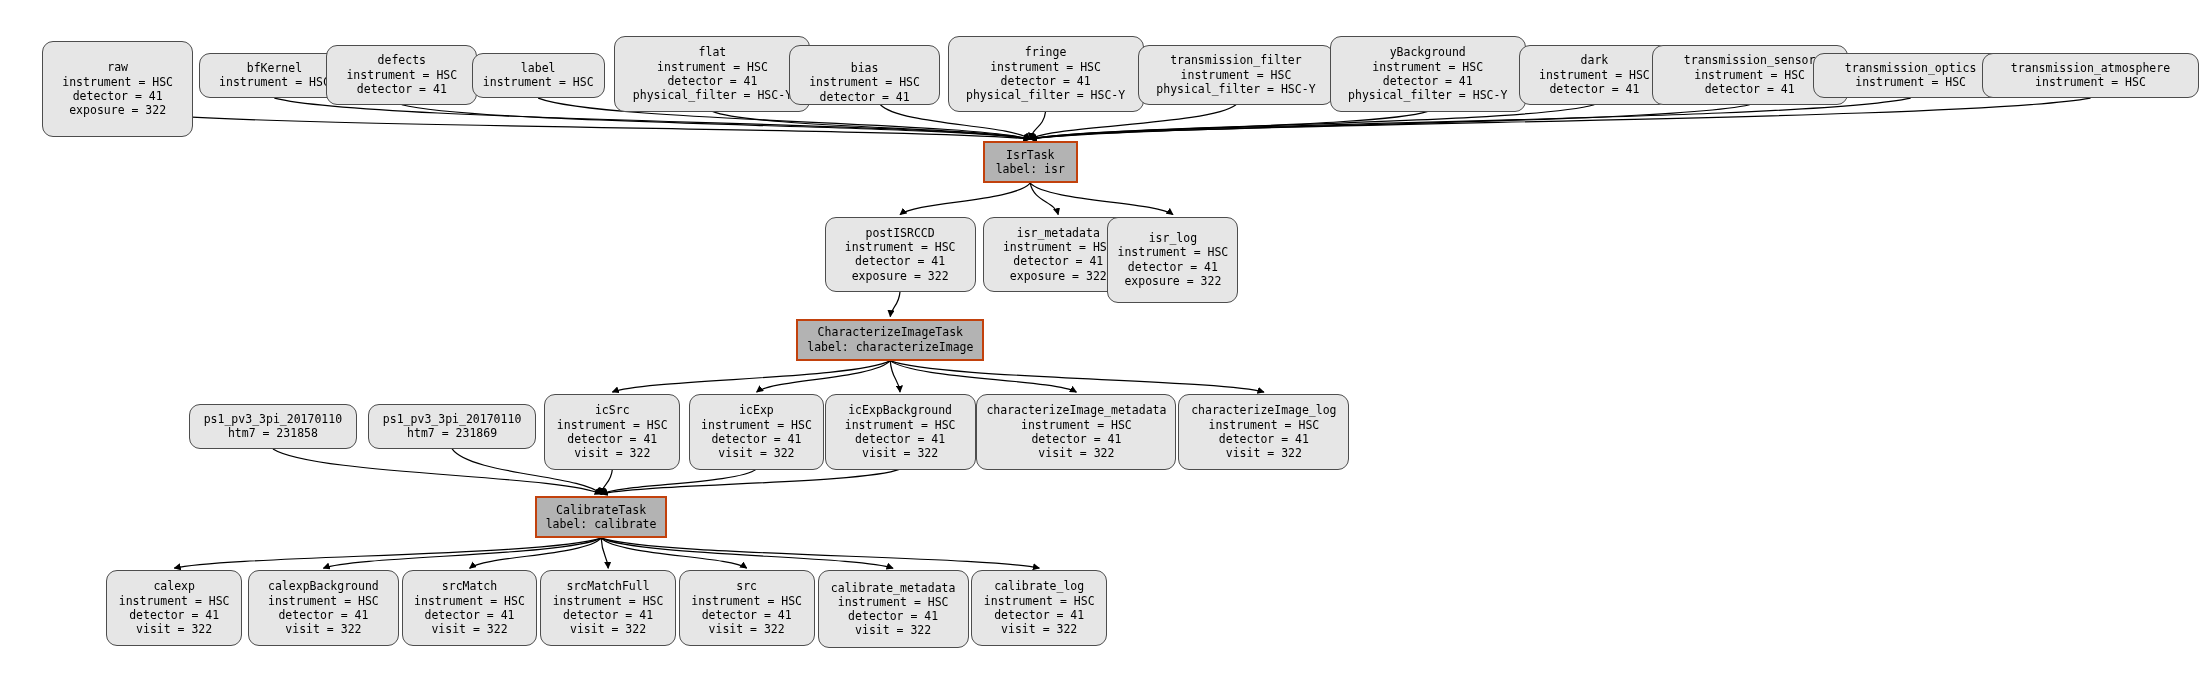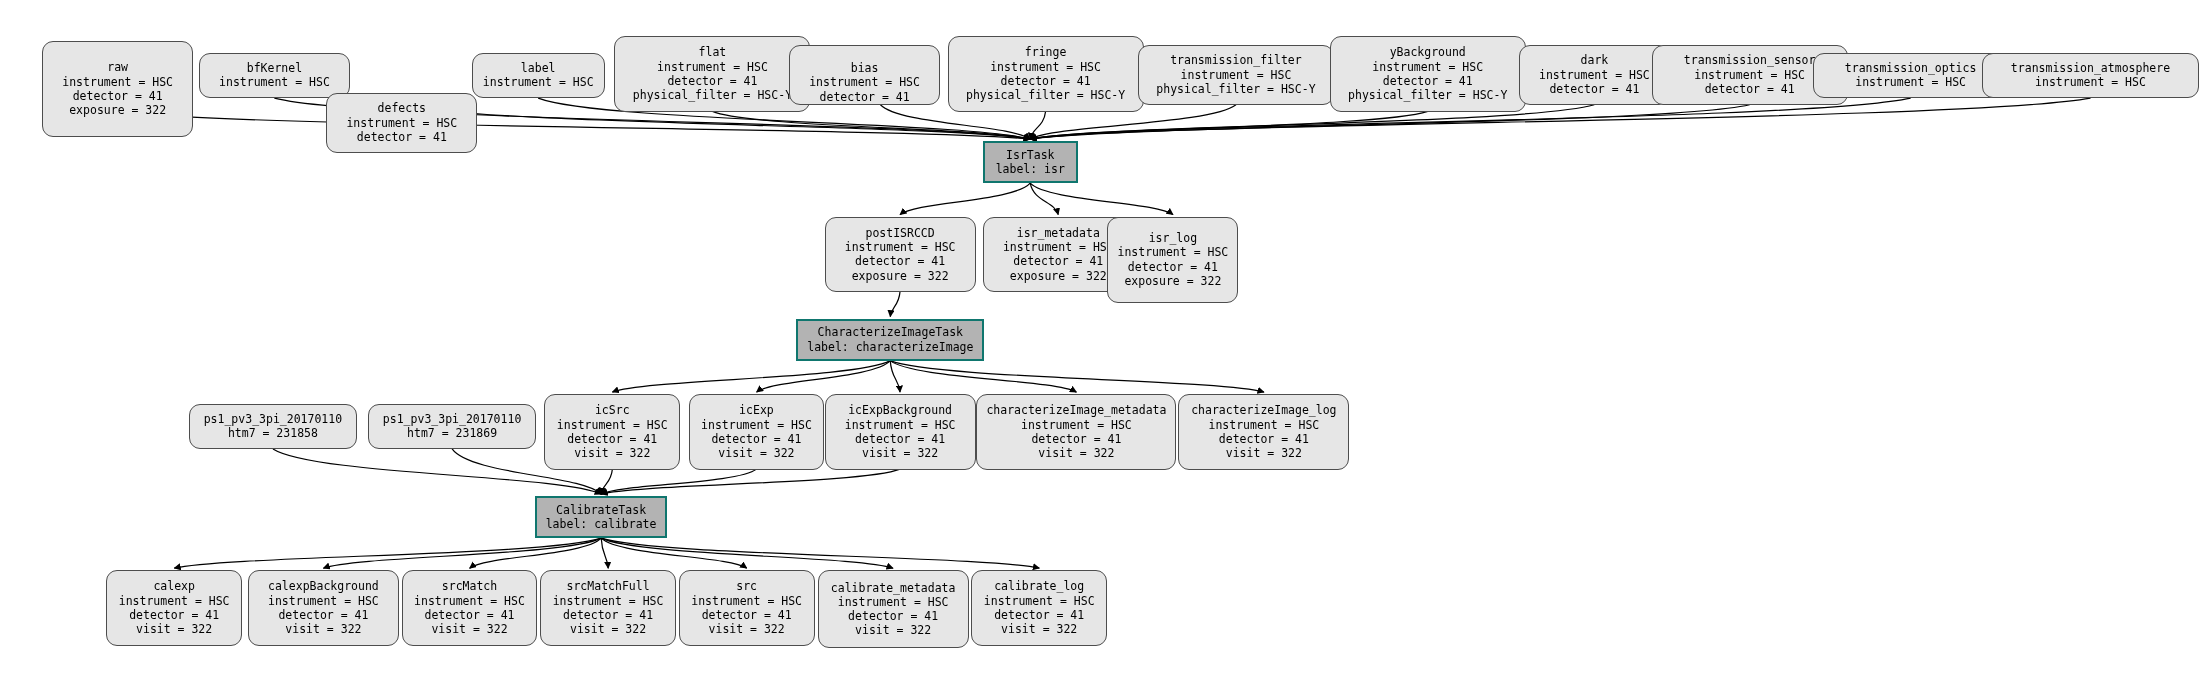--- a/index.html
+++ b/index.html
@@ -39,21 +39,21 @@
     color: #000000;
     text-align: center;
     white-space: pre;
     z-index: 2;
   }
   .node.dataset {
     border-radius: 11px;
   }
   .node.task {
     background: #b3b3b3;
-    border: 2px solid #0f766e;
+    border: 2px solid #c2410c;
     border-radius: 0;
   }
   .node .ln {
     display: block;
     padding: 0 9px;
   }
 </style>
 </head>
 <body>
 
@@ -97,21 +97,21 @@
         <path d="M 601.1906429026097 538.1270491803278 C 584.7436346276256 555.765368852459, 486.06158497772117 555.765368852459, 469.61457670273705 568.1967213114754" fill="none" stroke="#000000" stroke-width="1.2" marker-end="url(#arrow)"></path>
         <path d="M 601.1906429026097 538.1270491803278 C 602.0654837683004 555.765368852459, 607.3145289624442 555.765368852459, 608.1893698281349 568.1967213114754" fill="none" stroke="#000000" stroke-width="1.2" marker-end="url(#arrow)"></path>
         <path d="M 601.1906429026097 538.1270491803278 C 619.3873329089752 555.765368852459, 728.5674729471673 555.765368852459, 746.7641629535327 568.1967213114754" fill="none" stroke="#000000" stroke-width="1.2" marker-end="url(#arrow)"></path>
         <path d="M 601.1906429026097 538.1270491803278 C 637.6715070019095 555.765368852459, 856.5566915977083 555.765368852459, 893.0375556970082 568.1967213114754" fill="none" stroke="#000000" stroke-width="1.2" marker-end="url(#arrow)"></path>
         <path d="M 601.1906429026097 538.1270491803278 C 655.955681094844 555.765368852459, 984.5459102482496 555.765368852459, 1039.3109484404838 568.1967213114754" fill="none" stroke="#000000" stroke-width="1.2" marker-end="url(#arrow)"></path>
       </g>
   </svg>
   <div id="node-layer">
       <div class="node dataset" style="left: 42.0786px; top: 41px; min-width: 151.173px; height: 96px;"><span class="ln">raw</span><span class="ln">instrument = HSC</span><span class="ln">detector = 41</span><span class="ln">exposure = 322</span></div>
       <div class="node dataset" style="left: 198.85px; top: 53.1066px; min-width: 151.173px; height: 44.7213px;"><span class="ln">bfKernel</span><span class="ln">instrument = HSC</span></div>
-      <div class="node dataset" style="left: 326.227px; top: 44.7213px; min-width: 151.173px; height: 60.0943px; margin-top: 48px;"><span class="ln">defects</span><span class="ln">instrument = HSC</span><span class="ln">detector = 41</span></div>
+      <div class="node dataset" style="left: 326.227px; top: 44.7213px; min-width: 151.173px; height: 60.0943px;"><span class="ln">defects</span><span class="ln">instrument = HSC</span><span class="ln">detector = 41</span></div>
       <div class="node dataset" style="left: 471.702px; top: 53.1066px; min-width: 132.976px; height: 44.7213px;"><span class="ln">label</span><span class="ln">instrument = HSC</span></div>
       <div class="node dataset" style="left: 614.47px; top: 36.3361px; min-width: 195.964px; height: 75.4672px;"><span class="ln">flat</span><span class="ln">instrument = HSC</span><span class="ln">detector = 41</span><span class="ln">physical_filter = HSC-Y</span></div>
       <div class="node dataset" style="left: 789px; top: 44.7213px; min-width: 151.173px; height: 60.0943px; justify-content: flex-end;"><span class="ln">bias</span><span class="ln">instrument = HSC</span><span class="ln">detector = 41</span></div>
       <div class="node dataset" style="left: 947.61px; top: 36.3361px; min-width: 195.964px; height: 75.4672px;"><span class="ln">fringe</span><span class="ln">instrument = HSC</span><span class="ln">detector = 41</span><span class="ln">physical_filter = HSC-Y</span></div>
       <div class="node dataset" style="left: 1137.98px; top: 44.7213px; min-width: 195.964px; height: 60.0943px;"><span class="ln">transmission_filter</span><span class="ln">instrument = HSC</span><span class="ln">physical_filter = HSC-Y</span></div>
       <div class="node dataset" style="left: 1329.74px; top: 36.3361px; min-width: 195.964px; height: 75.4672px;"><span class="ln">yBackground</span><span class="ln">instrument = HSC</span><span class="ln">detector = 41</span><span class="ln">physical_filter = HSC-Y</span></div>
       <div class="node dataset" style="left: 1518.81px; top: 44.7213px; min-width: 151.173px; height: 60.0943px;"><span class="ln">dark</span><span class="ln">instrument = HSC</span><span class="ln">detector = 41</span></div>
       <div class="node dataset" style="left: 1651.68px; top: 44.7213px; min-width: 195.964px; height: 60.0943px;"><span class="ln">transmission_sensor</span><span class="ln">instrument = HSC</span><span class="ln">detector = 41</span></div>
       <div class="node dataset" style="left: 1812.65px; top: 53.1066px; min-width: 195.964px; height: 44.7213px;"><span class="ln">transmission_optics</span><span class="ln">instrument = HSC</span></div>
       <div class="node dataset" style="left: 1982.02px; top: 53.1066px; min-width: 216.961px; height: 44.7213px;"><span class="ln">transmission_atmosphere</span><span class="ln">instrument = HSC</span></div>

